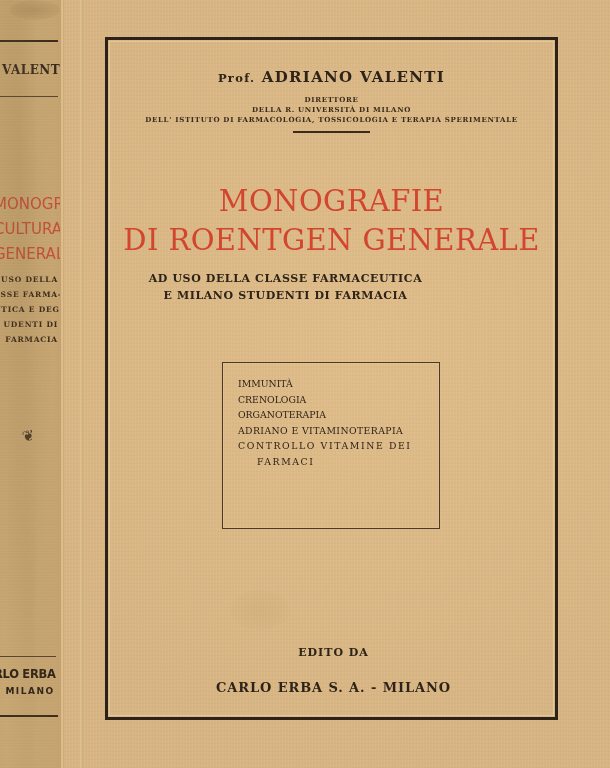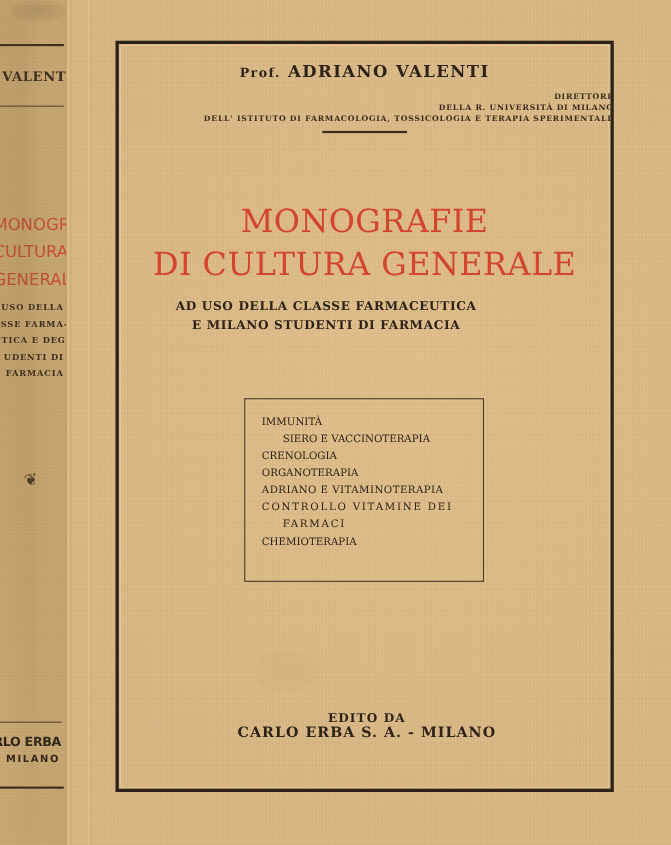--- a/index.html
+++ b/index.html
@@ -153,38 +153,37 @@
       content: "";
       position: absolute;
       inset: 1px;
       border: 1px solid rgba(240, 215, 170, 0.55);
     }
 
     .header {
       position: absolute;
       left: 105px;
       width: 453px;
-      top: 56px;
+      top: 68px;
       text-align: center;
     }
     .author {
       font-size: 15px;
       font-weight: bold;
       letter-spacing: 1.3px;
       color: #2e2318;
     }
     .author .sc { font-size: 11.5px; }
     .role {
       margin-top: 9px;
       font-size: 7px;
       font-weight: bold;
       letter-spacing: 0.7px;
       line-height: 10px;
       color: #3a2b1c;
-      text-align: right;
     }
     .header-rule {
       width: 77px;
       height: 1.5px;
       background: #3a2b1c;
       margin: 6px auto 0 auto;
     }
 
     .title {
       position: absolute;
@@ -192,21 +191,21 @@
       width: 453px;
       top: 182px;
       text-align: center;
       color: #d2452f;
       font-size: 29px;
       line-height: 39px;
       letter-spacing: 0.4px;
     }
     .subtitle {
       position: absolute;
-      left: 105px;
+      left: 94px;
       width: 383px;
       top: 270px;
       text-align: center;
       font-size: 11px;
       font-weight: bold;
       letter-spacing: 0.6px;
       line-height: 17px;
       color: #2e2318;
     }
 
@@ -243,21 +242,21 @@
       text-align: center;
       color: #2e2318;
       font-weight: bold;
     }
     .footer .edito {
       font-size: 11px;
       letter-spacing: 1px;
       margin-left: 4px;
     }
     .footer .publisher {
-      margin-top: 0;
+      margin-top: 21px;
       font-size: 13px;
       letter-spacing: 0.9px;
       margin-left: 4px;
     }
 
     .stain {
       position: absolute;
       border-radius: 50%;
       pointer-events: none;
     }
@@ -309,37 +308,35 @@
   <div class="role">
     <div>DIRETTORE</div>
     <div>DELLA R. UNIVERSITÀ DI MILANO</div>
     <div>DELL' ISTITUTO DI FARMACOLOGIA, TOSSICOLOGIA E TERAPIA SPERIMENTALE</div>
   </div>
   <div class="header-rule"></div>
 </div>
 
 <div class="title">
   <div>MONOGRAFIE</div>
-  <div>DI CULTURA GENERALE</div>
+  <div>DI ROENTGEN GENERALE</div>
 </div>
 
 <div class="subtitle">
   <div>AD USO DELLA CLASSE FARMACEUTICA</div>
   <div>E MILANO STUDENTI DI FARMACIA</div>
 </div>
 
 <div class="contents-box">
   <ul class="contents-list">
     <li>IMMUNITÀ</li>
-    <li class="indent">SIERO E VACCINOTERAPIA</li>
     <li>CRENOLOGIA</li>
     <li>ORGANOTERAPIA</li>
     <li class="spaced" style="letter-spacing:0.4px;">ADRIANO E VITAMINOTERAPIA</li>
     <li class="spaced">CONTROLLO VITAMINE DEI</li>
     <li class="indent spaced">FARMACI</li>
-    <li>CHEMIOTERAPIA</li>
   </ul>
 </div>
 
 <div class="footer">
   <div class="edito">EDITO DA</div>
   <div class="publisher">CARLO ERBA S. A. - MILANO</div>
 </div>
 
 </body></html>

